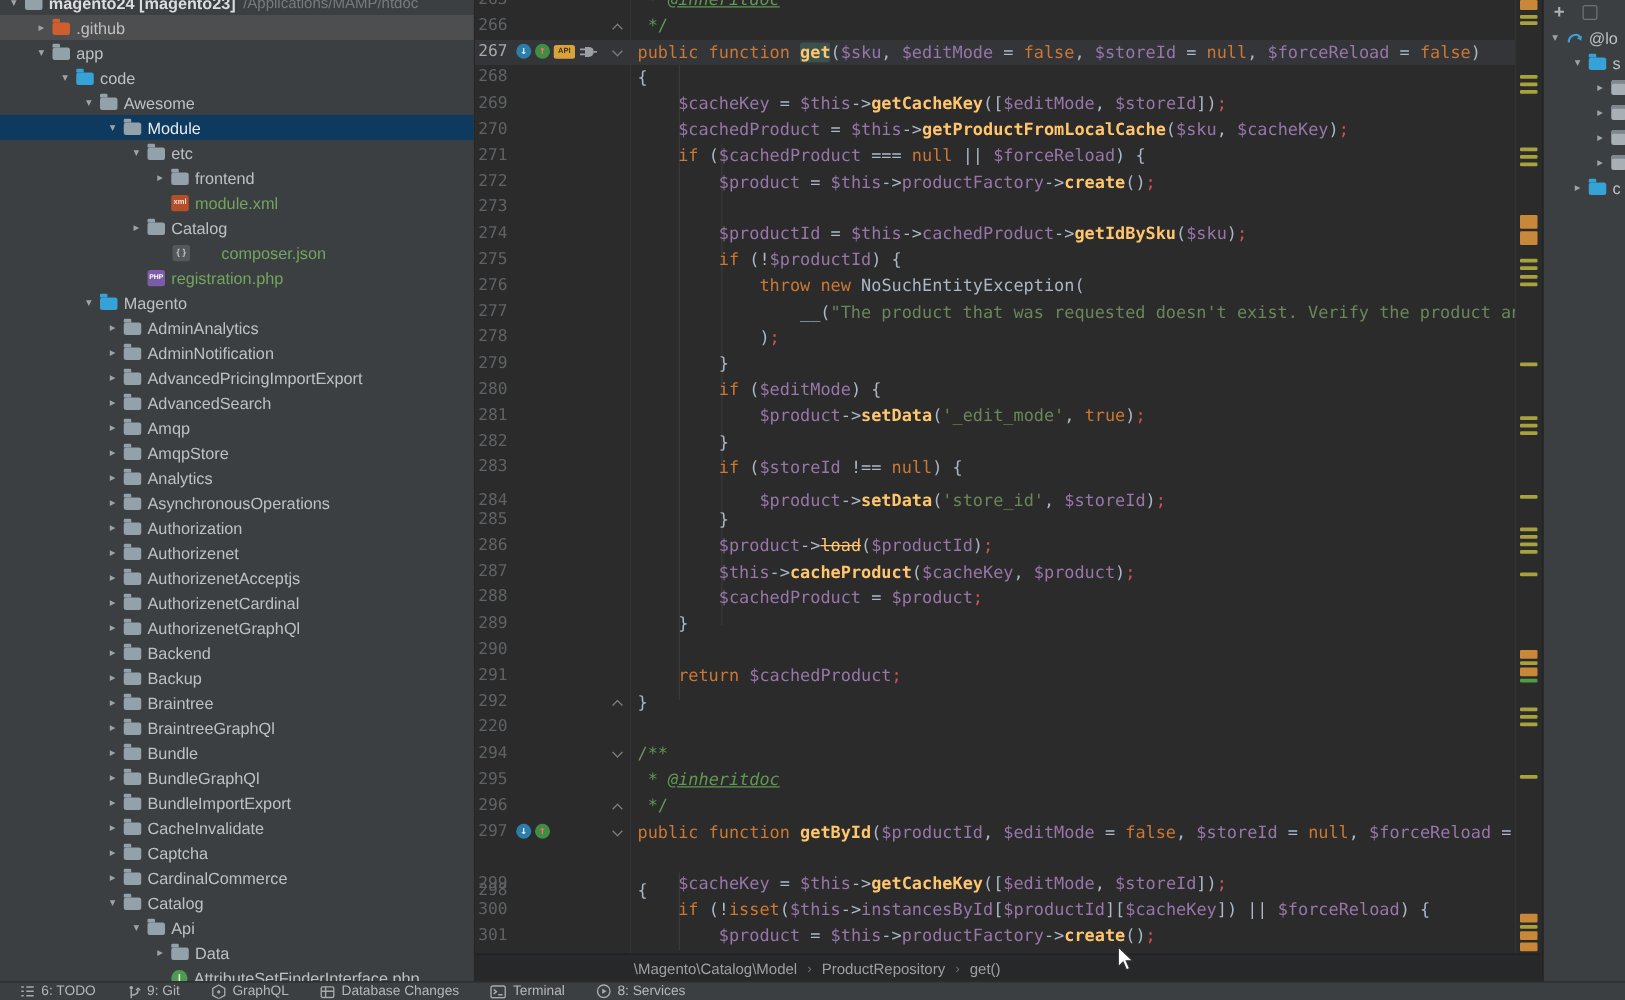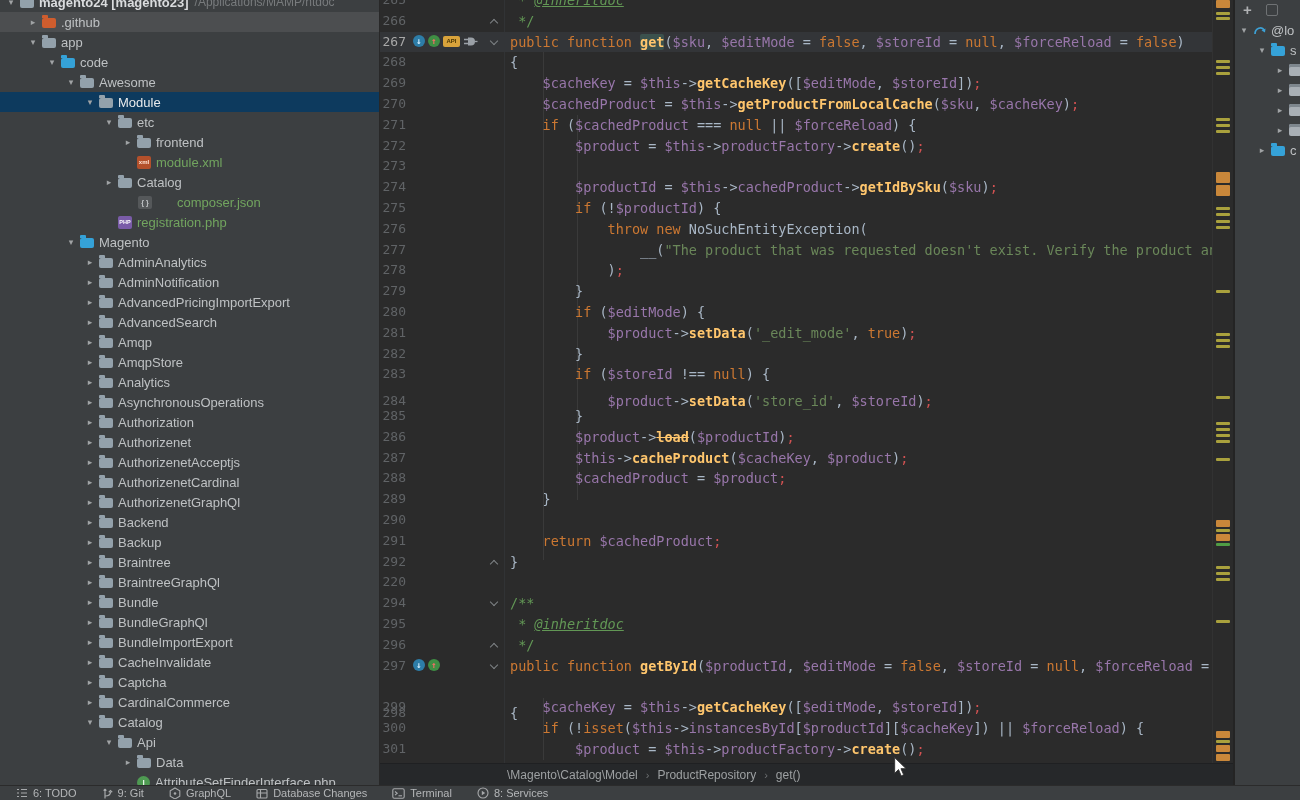--- a/index.html
+++ b/index.html
@@ -41,21 +41,21 @@
   .gicons{position:absolute;left:33px;top:3px;display:flex;align-items:center;gap:3px;}
   .txt{position:absolute;left:130px;right:0;font:13.5px/20.8px "DejaVu Sans Mono",monospace;white-space:pre;overflow:hidden;}
   .k{color:#CC7832;}
   .v{color:#9876AA;}
   .m{color:#FFC66D;font-weight:bold;}
   .p{color:#A9B7C6;}
   .s{color:#6A8759;}
   .d{color:#629755;}
   .t{color:#629755;font-style:italic;text-decoration:underline;}
   .x{color:#D25252;}
-  .z{color:#FFC66D;font-weight:bold;text-decoration:line-through;}
+  .z{color:#FFC66D;font-weight:normal;text-decoration:line-through;}
   .g{color:#FFC66D;font-weight:bold;background:#3B514D;border-radius:2px;}
   .guide{position:absolute;width:1px;background:#3A3A3A;}
   .gutter-sep{position:absolute;left:124px;top:0;bottom:0;width:1px;background:#313335;}
   .chev{position:absolute;left:111px;width:5px;height:5px;border-right:1.5px solid #7F8386;border-bottom:1.5px solid #7F8386;}
   .chev.down{transform:rotate(45deg);top:6px;}
   .chev.up{transform:rotate(-135deg);top:9px;}
   .gi{display:inline-block;width:12px;height:12px;border-radius:50%;font:bold 9px/12px "DejaVu Sans Mono",monospace;text-align:center;}
   .gi.ovr{background:#2D7DA8;color:#D5EFFF;}
   .gi.imp{background:#3F8E44;color:#FF6B68;}
   .gi.api{width:17px;height:11px;border-radius:2px;background:#D9A33B;color:#4A3500;font:bold 6px/11px "Liberation Sans",sans-serif;}

